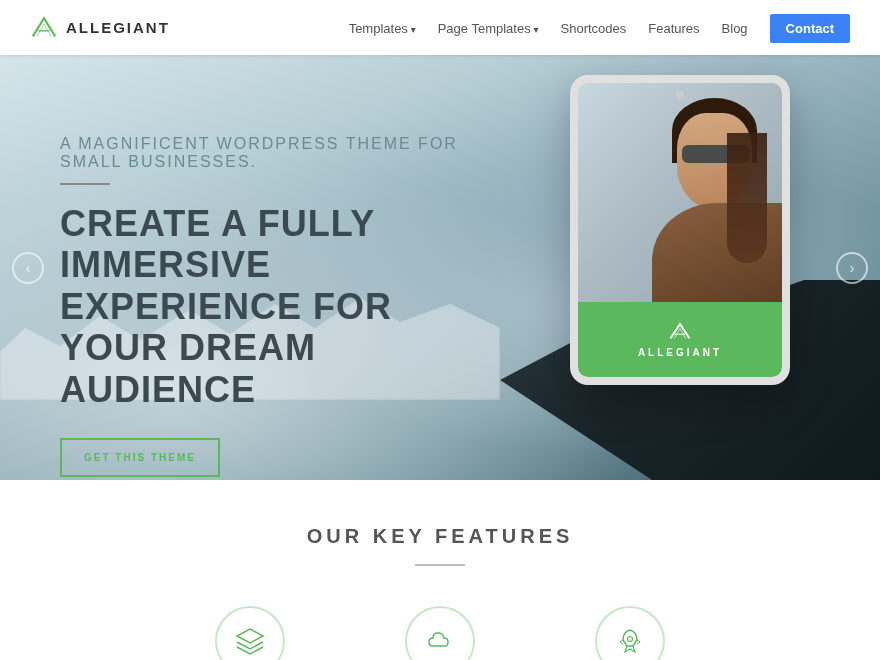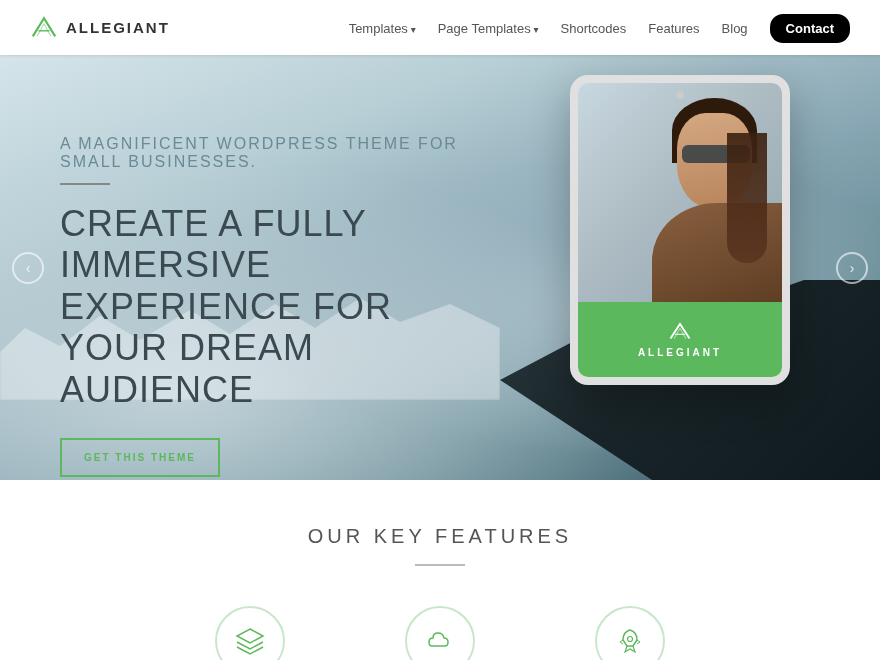--- a/index.html
+++ b/index.html
@@ -42,24 +42,24 @@
       text-decoration: none;
       color: #555;
       font-size: 13px;
       font-weight: 500;
     }
     .nav-links li a.has-dropdown::after {
       content: ' ▾';
       font-size: 10px;
     }
     .nav-links .contact-btn a {
-      background: #000000;
+      background: #3b82f6;
       color: #fff;
       padding: 7px 16px;
-      border-radius: 13px;
+      border-radius: 2px;
       font-weight: 600;
     }
 
     
     .hero {
       position: relative;
       width: 880px;
       height: 425px;
       overflow: hidden;
       background: linear-gradient(to bottom right, #c8d8e0 0%, #b0c5cc 30%, #8aabb5 60%, #5a7a85 100%);
@@ -130,21 +130,21 @@
       margin-bottom: 12px;
     }
     .hero-divider {
       width: 50px;
       height: 2px;
       background: #888;
       margin-bottom: 18px;
     }
     .hero-title {
       font-size: 36px;
-      font-weight: 400;
+      font-weight: 700;
       color: #3a4a50;
       line-height: 1.15;
       text-transform: uppercase;
       letter-spacing: 1px;
       margin-bottom: 28px;
     }
     .hero-btn {
       display: inline-block;
       border: 2px solid #5cb85c;
       color: #5cb85c;
@@ -219,21 +219,21 @@
     }
 
     
     .features-section {
       background: #fff;
       padding: 45px 0 30px;
       text-align: center;
     }
     .features-title {
       font-size: 20px;
-      font-weight: 400;
+      font-weight: 700;
       letter-spacing: 4px;
       color: #555;
       text-transform: uppercase;
       margin-bottom: 16px;
     }
     .features-divider {
       width: 50px;
       height: 2px;
       background: #bbb;
       margin: 0 auto 40px;

